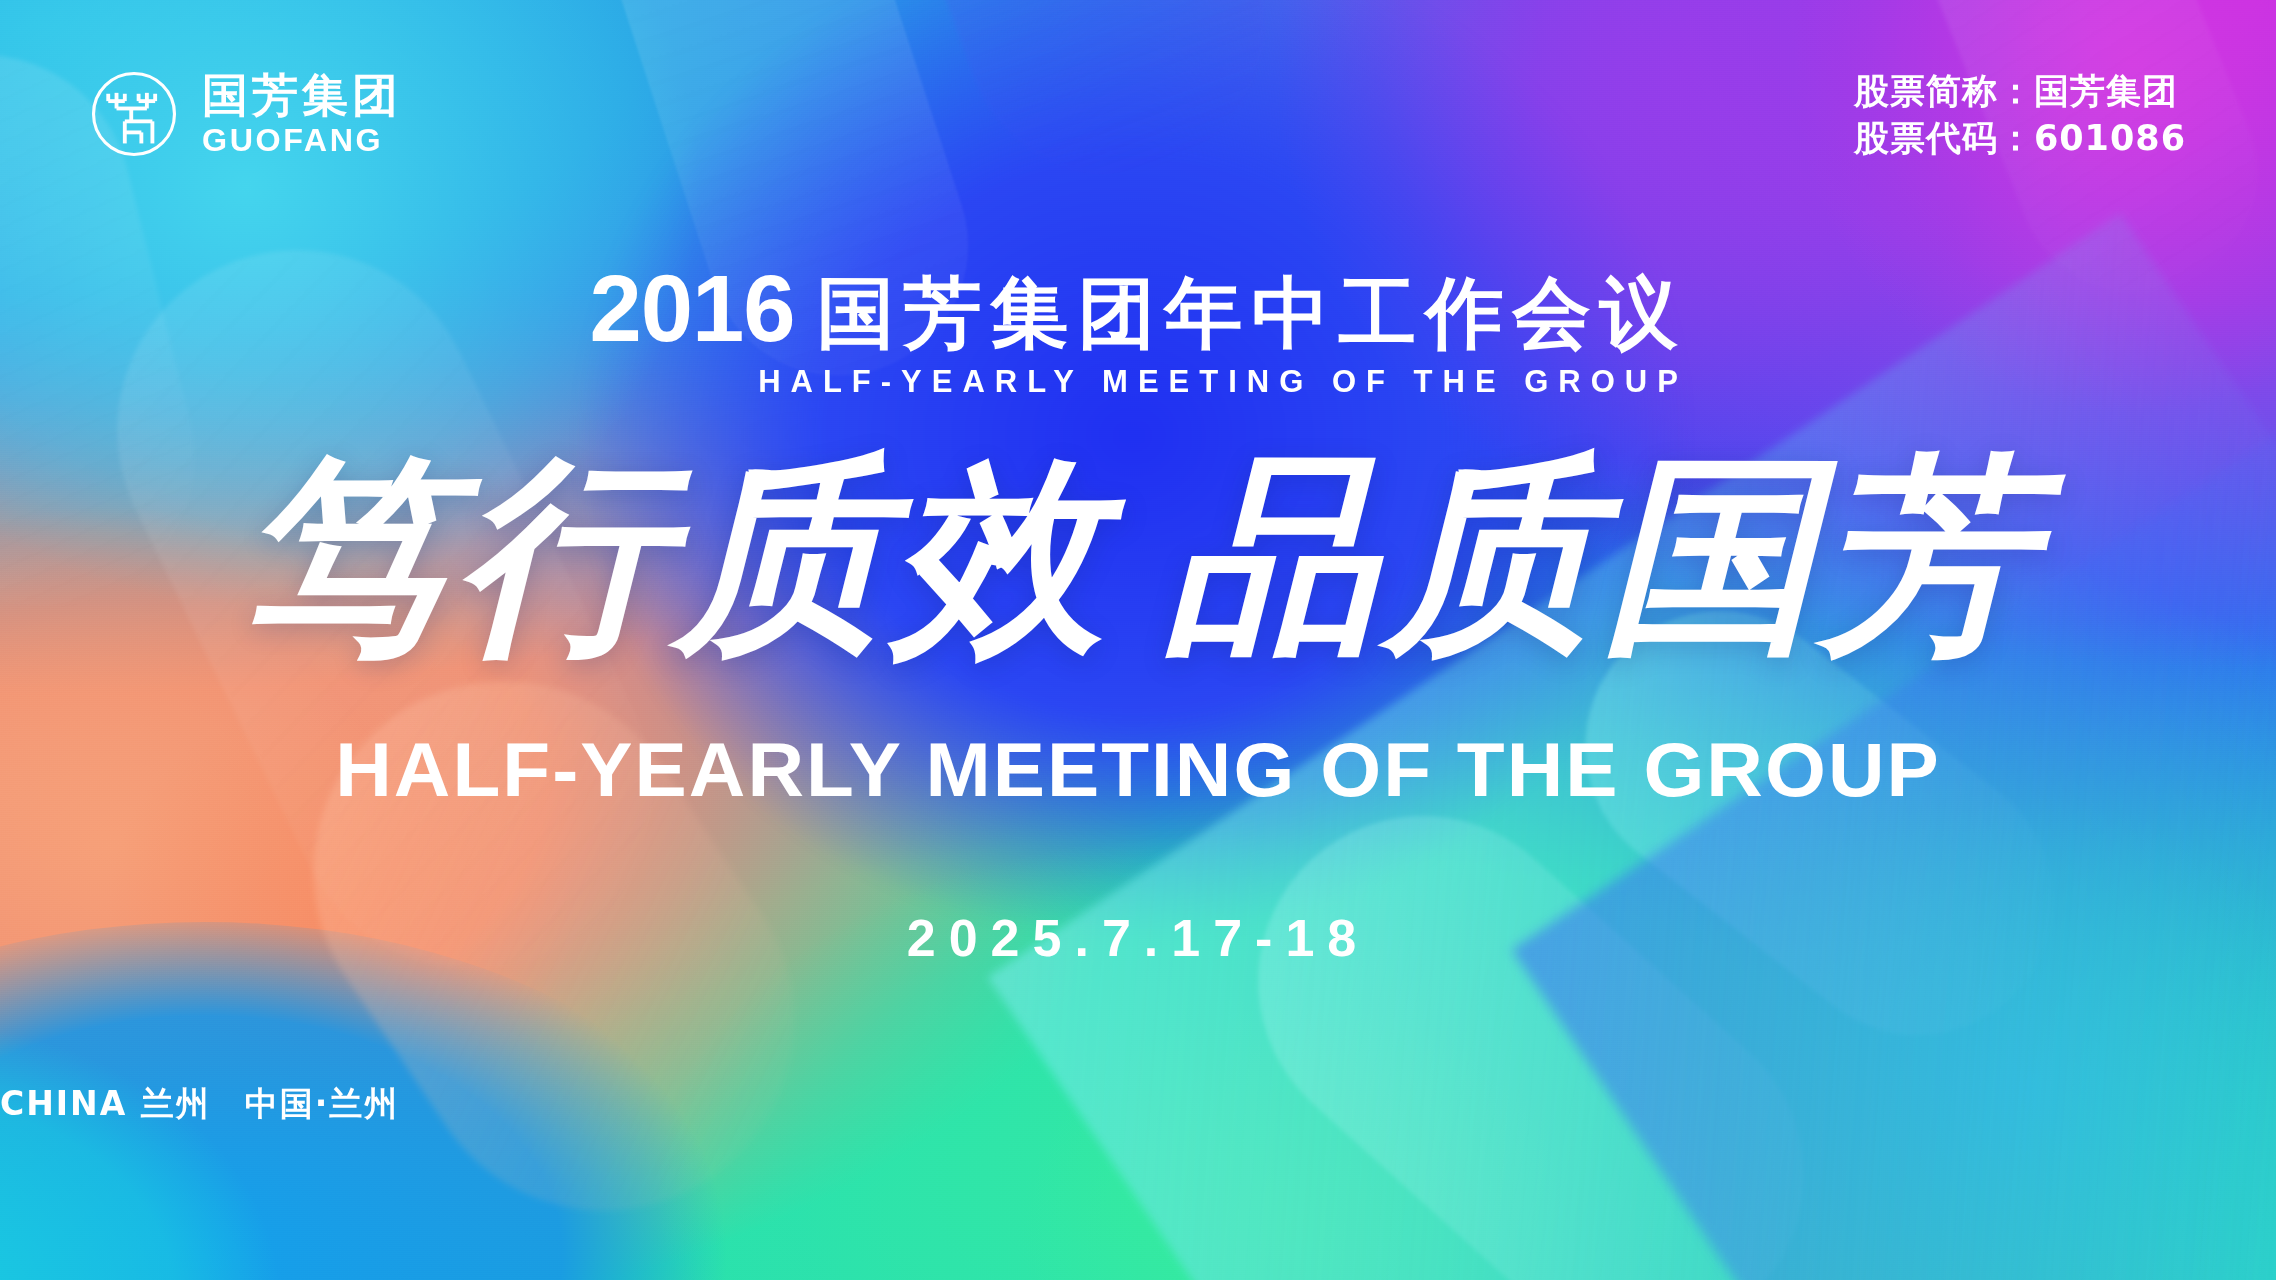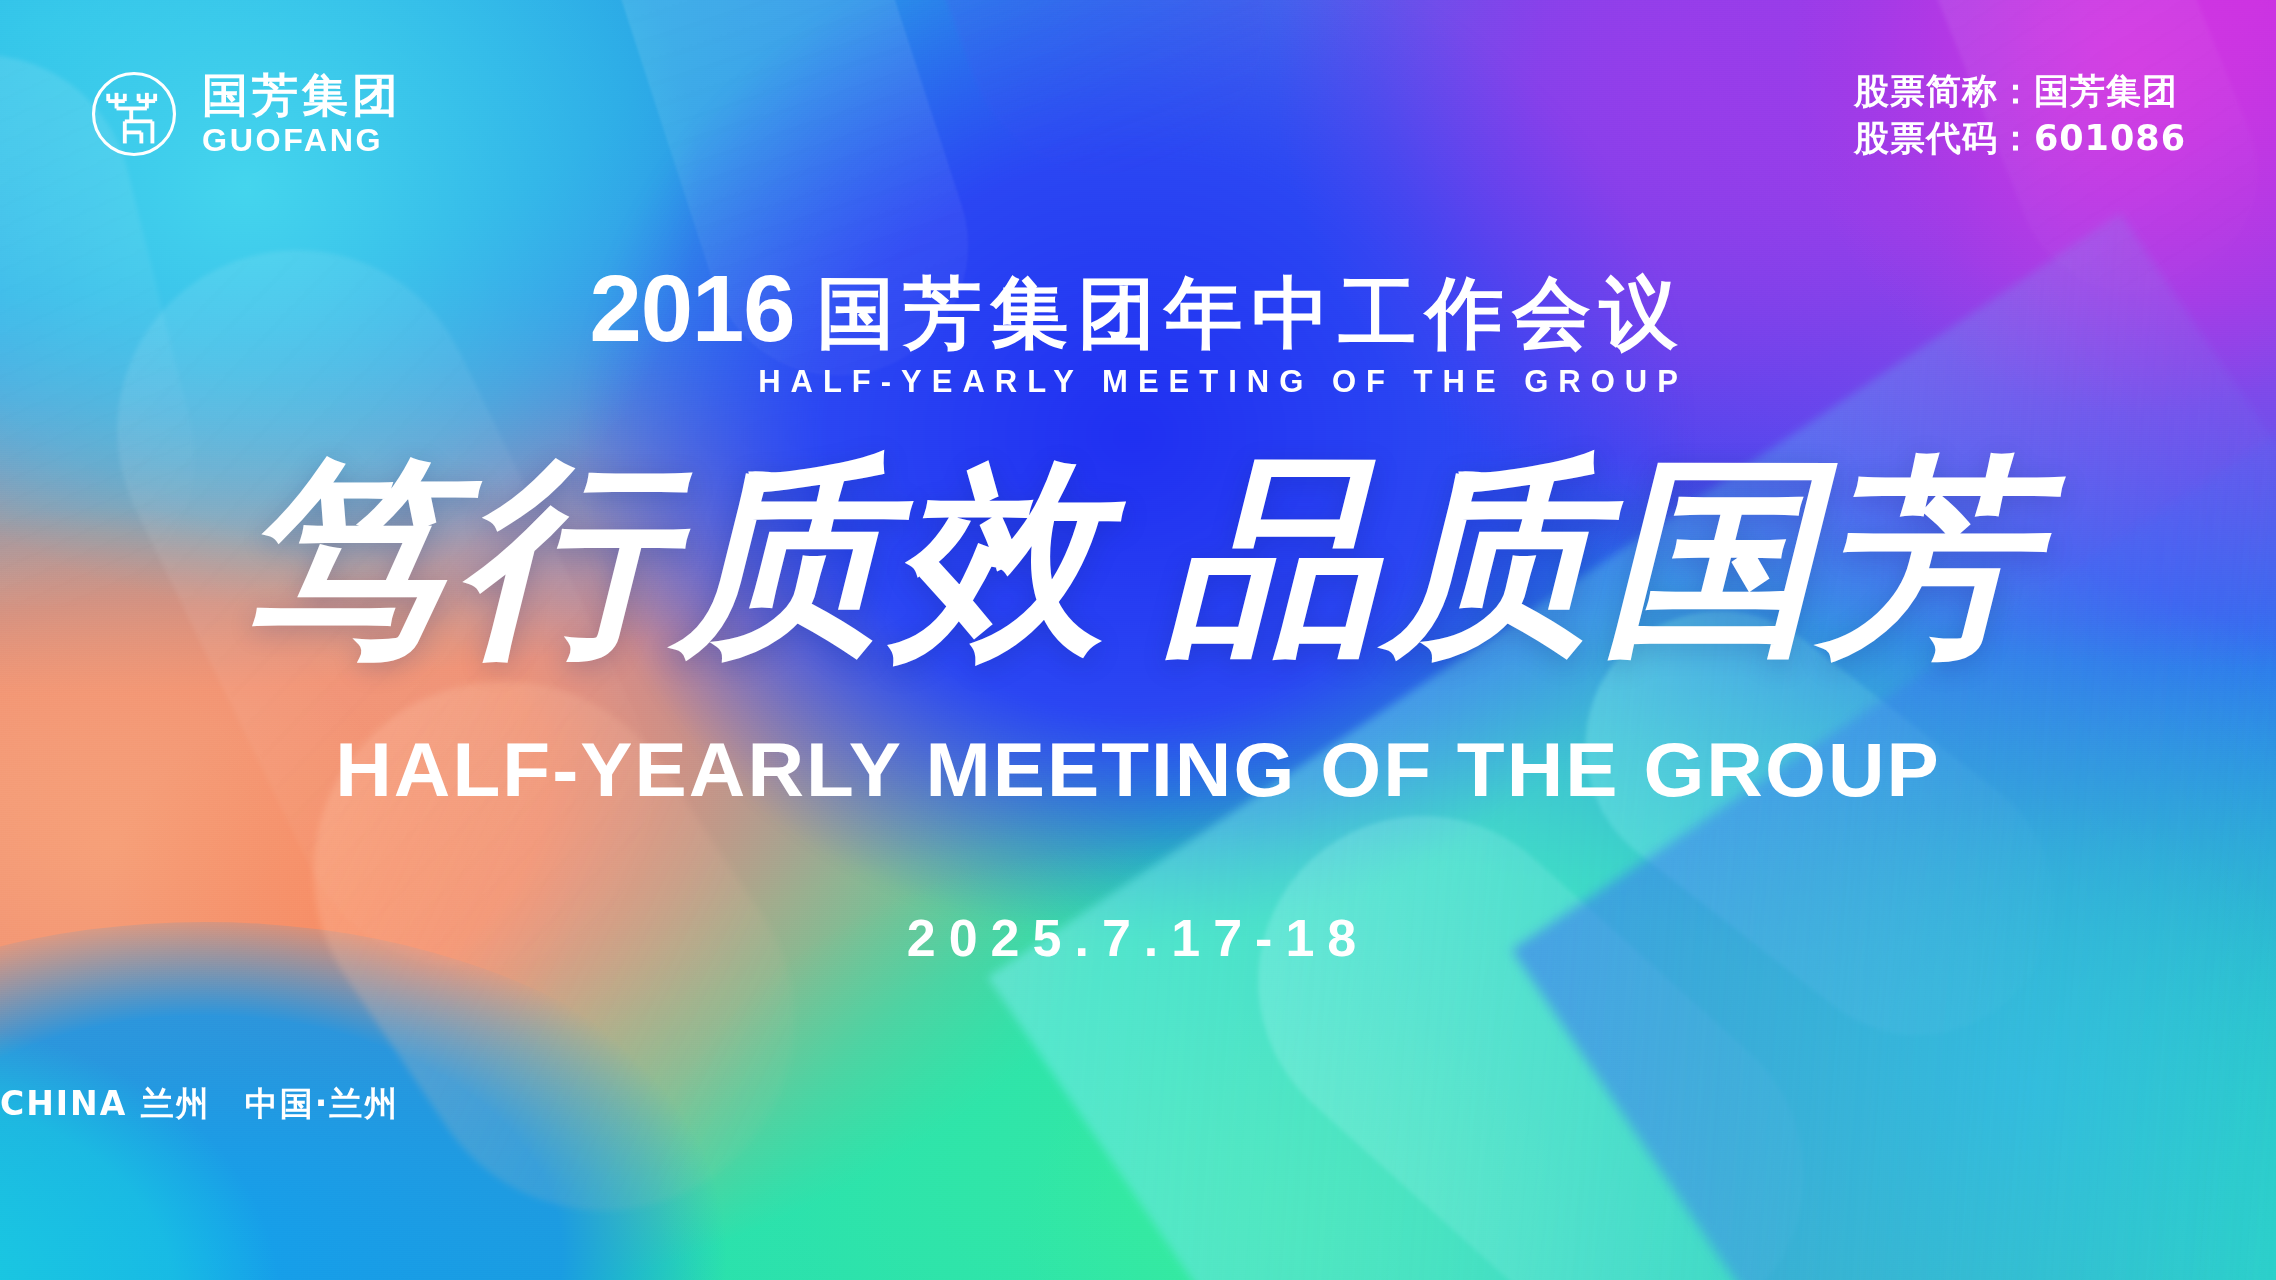--- a/index.html
+++ b/index.html
@@ -190,21 +190,21 @@
   .title-en{
     color:#fff;font-size:31px;font-weight:600;letter-spacing:10px;
     margin-top:12px;margin-left:170px;
     font-family:"Liberation Sans",sans-serif;white-space:nowrap;
   }
 
   
   .headline{
     position:absolute;left:0;right:0;top:452px;
     text-align:center;color:#fff;white-space:nowrap;
-    font-family:Liberation Sans, sans-serif;
+    font-family:Liberation Serif, serif;
     font-size:212px;font-weight:700;line-height:1;
     letter-spacing:6px;
     font-style:italic;
     text-shadow:0 6px 26px rgba(20,40,120,.22);
   }
   .headline .gap{display:inline-block;width:56px;}
 
   
   .subtitle{
     position:absolute;left:0;right:0;top:726px;

